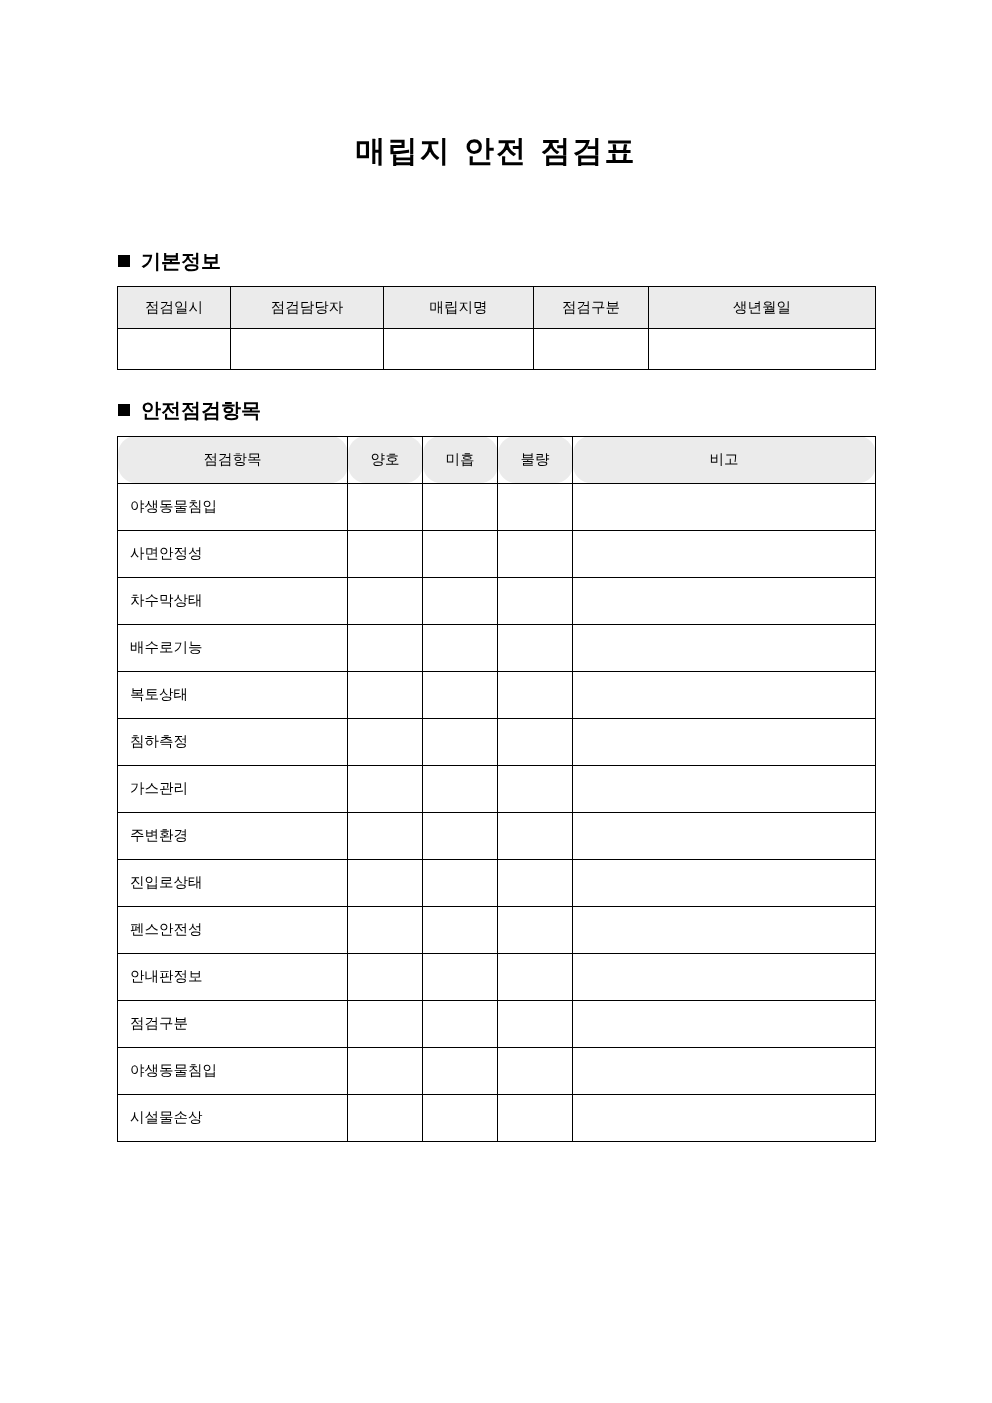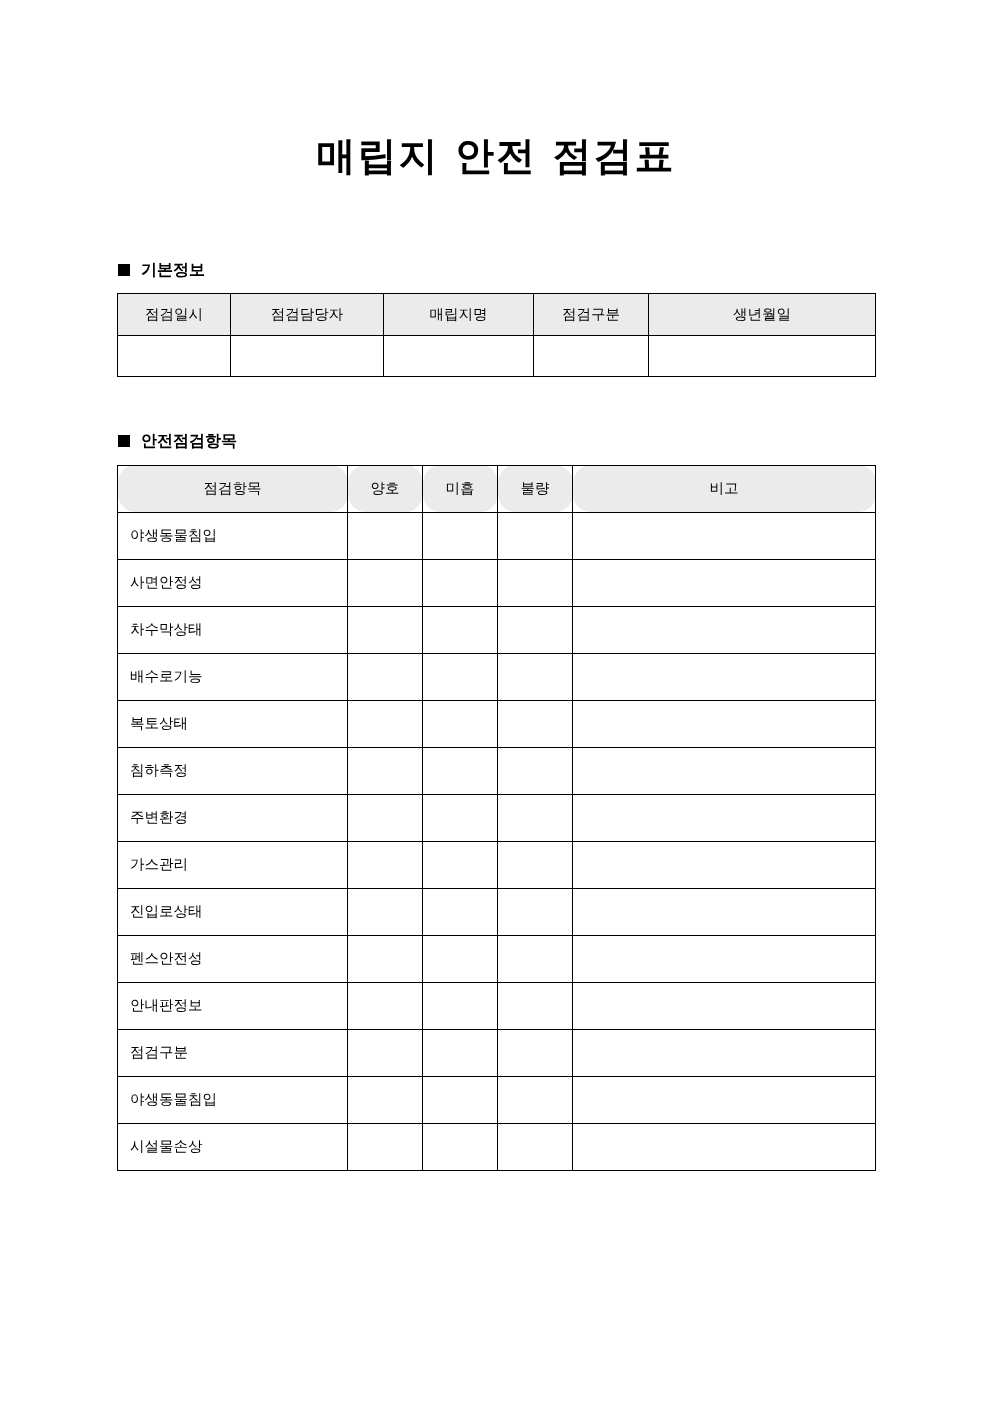--- a/index.html
+++ b/index.html
@@ -21,51 +21,51 @@
   .page {
     width: 992px;
     height: 1403px;
     padding: 0;
     position: relative;
   }
 
   
   .doc-title {
     text-align: center;
-    font-size: 39px;
+    font-size: 30px;
     font-weight: bold;
     letter-spacing: 2px;
     margin: 0;
     padding-top: 132px;
     line-height: 1.25;
     color: #000;
   }
 
   
   .section-heading {
     display: flex;
     align-items: center;
     margin-left: 118px;
-    font-size: 16px;
+    font-size: 20px;
     font-weight: bold;
     letter-spacing: 0px;
     color: #000;
   }
   .section-heading .bullet {
     display: inline-block;
     width: 12px;
     height: 12px;
     background: #000000;
     margin-right: 11px;
     flex: 0 0 auto;
   }
   .section-heading .sec-label { line-height: 1; }
 
   #section-basic { margin-top: 81px; }
-  #section-items { margin-top: 56px; }
+  #section-items { margin-top: 30px; }
 
   
   table.doc-table {
     border-collapse: collapse;
     margin-left: 117px;
     table-layout: fixed;
     background: #ffffff;
     padding-left: 6px;
   }
   table.doc-table td, table.doc-table th {
@@ -195,28 +195,28 @@
           <td class="note-cell"></td>
         </tr>
         <tr>
           <td class="item-name">침하측정</td>
           <td class="mark-cell"></td>
           <td class="mark-cell"></td>
           <td class="mark-cell"></td>
           <td class="note-cell"></td>
         </tr>
         <tr>
+          <td class="item-name">가스관리</td>
+          <td class="mark-cell"></td>
+          <td class="mark-cell"></td>
+          <td class="mark-cell"></td>
+          <td class="note-cell"></td>
+        </tr>
+        <tr>
           <td class="item-name">주변환경</td>
-          <td class="mark-cell"></td>
-          <td class="mark-cell"></td>
-          <td class="mark-cell"></td>
-          <td class="note-cell"></td>
-        </tr>
-        <tr>
-          <td class="item-name">가스관리</td>
           <td class="mark-cell"></td>
           <td class="mark-cell"></td>
           <td class="mark-cell"></td>
           <td class="note-cell"></td>
         </tr>
         <tr>
           <td class="item-name">진입로상태</td>
           <td class="mark-cell"></td>
           <td class="mark-cell"></td>
           <td class="mark-cell"></td>

